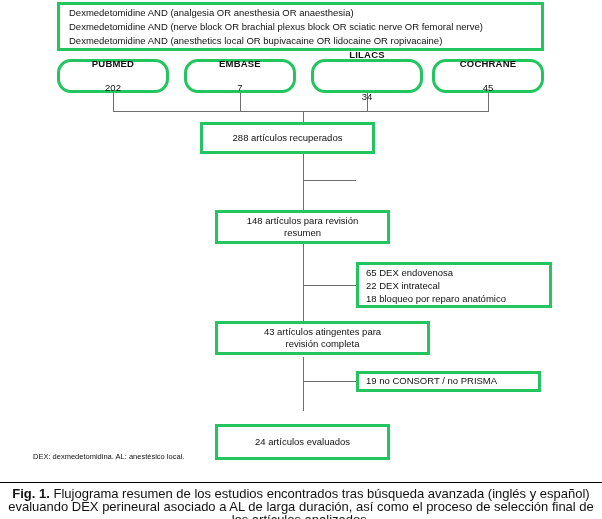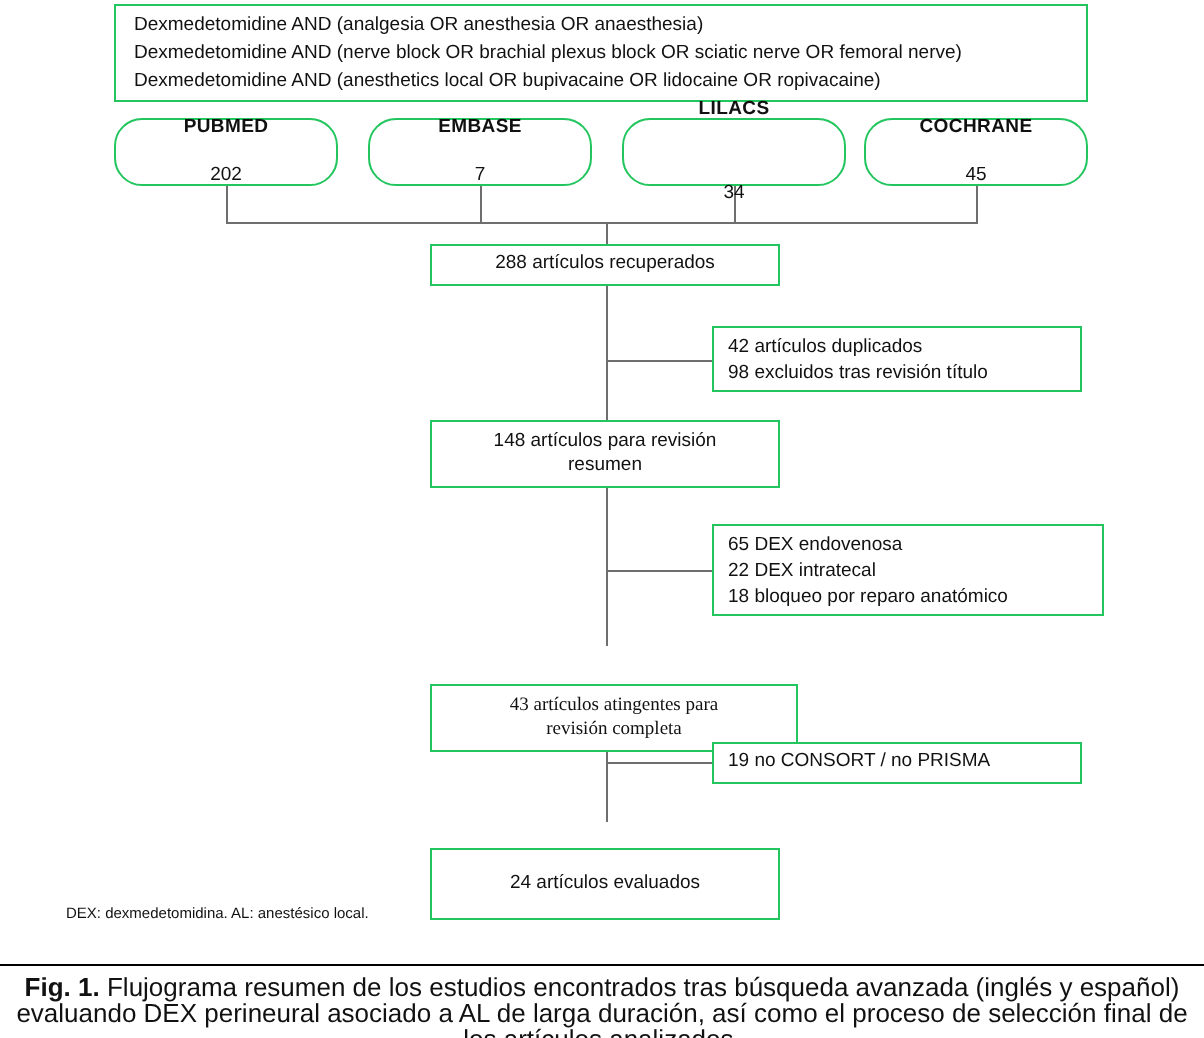--- a/index.html
+++ b/index.html
@@ -15,21 +15,21 @@
 
   #stage {
     position: relative;
     width: 602px;
     height: 519px;
   }
 
   
   .box {
     position: absolute;
-    border: 1px solid #22c55e;
+    border: 3px solid #22c55e;
     background: #ffffff;
     display: flex;
     flex-direction: column;
     align-items: center;
     justify-content: center;
     text-align: center;
     font-size: 9.5px;
     line-height: 12.5px;
     color: #111111;
     z-index: 2;
@@ -72,37 +72,36 @@
     font-size: 9.5px;
     margin-top: 12px;
   }
   #db-pubmed   { left: 57px; }
   #db-embase   { left: 184px; }
   #db-lilacs   { left: 311px; gap: 17px; }
   #db-cochrane { left: 432px; width: 112px; }
 
   
   #box-retrieved {
-    left: 215px;
+    left: 200px;
     top: 122px;
     width: 175px;
-    height: 21px;
+    height: 32px;
   }
   #box-abstract-review {
     left: 215px;
     top: 210px;
     width: 175px;
     height: 34px;
   }
   #box-full-review {
     left: 215px;
-    top: 342px;
-    width: 184px;
+    top: 321px;
+    width: 215px;
     height: 34px;
-    font-family: Liberation Serif, serif;
   }
   #box-evaluated {
     left: 215px;
     top: 424px;
     width: 175px;
     height: 36px;
   }
 
   
   #excl-duplicates {
@@ -206,24 +205,20 @@
   <div class="ln v" style="left:303px; top:111px; height:11px;"></div>
 
   <div class="box" id="box-retrieved">
     <span>288 artículos recuperados</span>
   </div>
 
   <div class="ln v" style="left:303px; top:143px; height:67px;"></div>
 
   <div class="ln h" style="left:303px; top:180px; width:53px;"></div>
 
-  <div class="box left-align" id="excl-duplicates">
-    <span>42 artículos duplicados</span>
-    <span>98 excluidos tras revisión título</span>
-  </div>
 
   <div class="box" id="box-abstract-review">
     <span>148 artículos para revisión</span>
     <span>resumen</span>
   </div>
 
   <div class="ln v" style="left:303px; top:244px; height:79px;"></div>
 
   <div class="ln h" style="left:303px; top:285px; width:53px;"></div>
 

